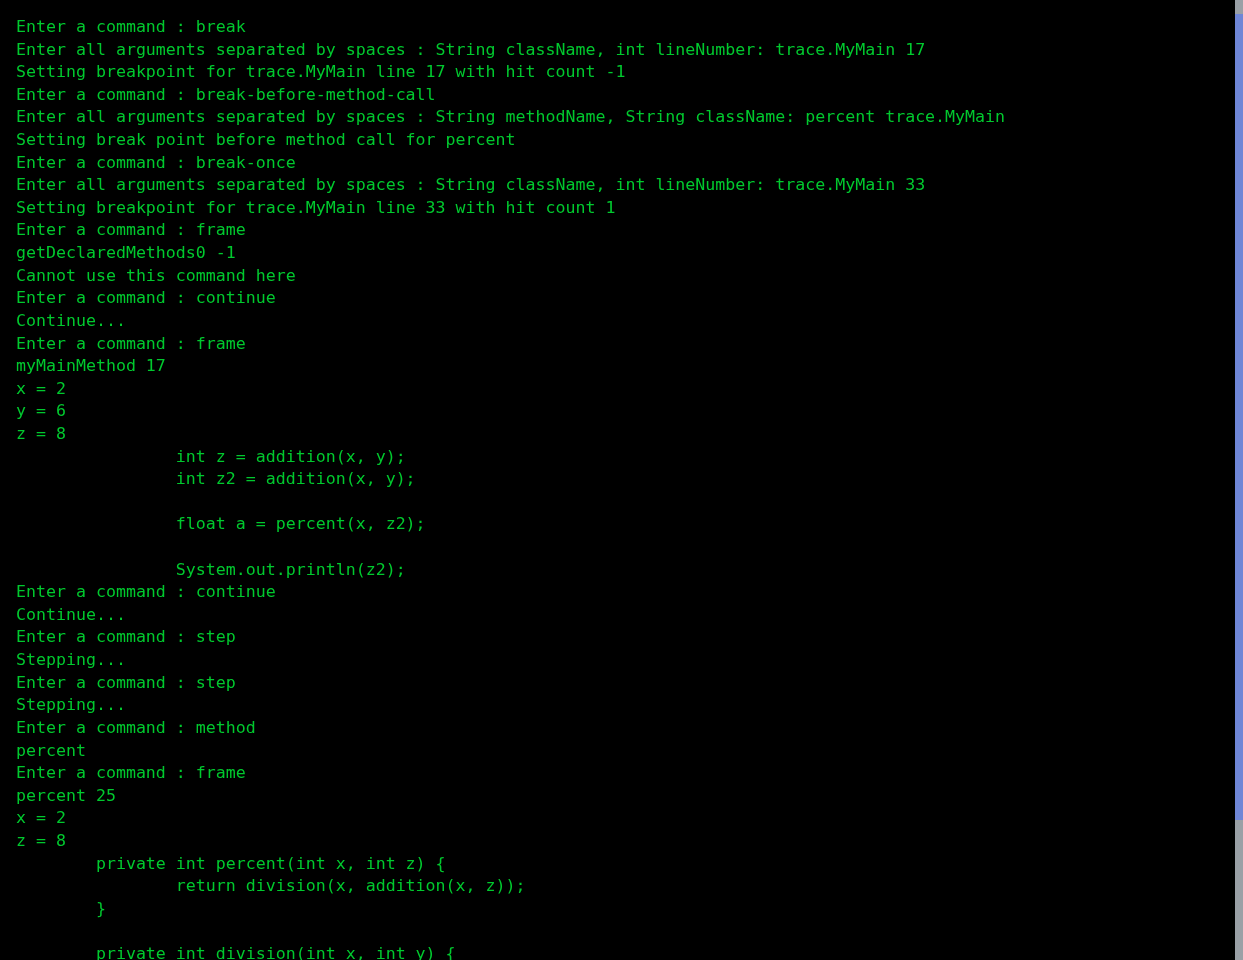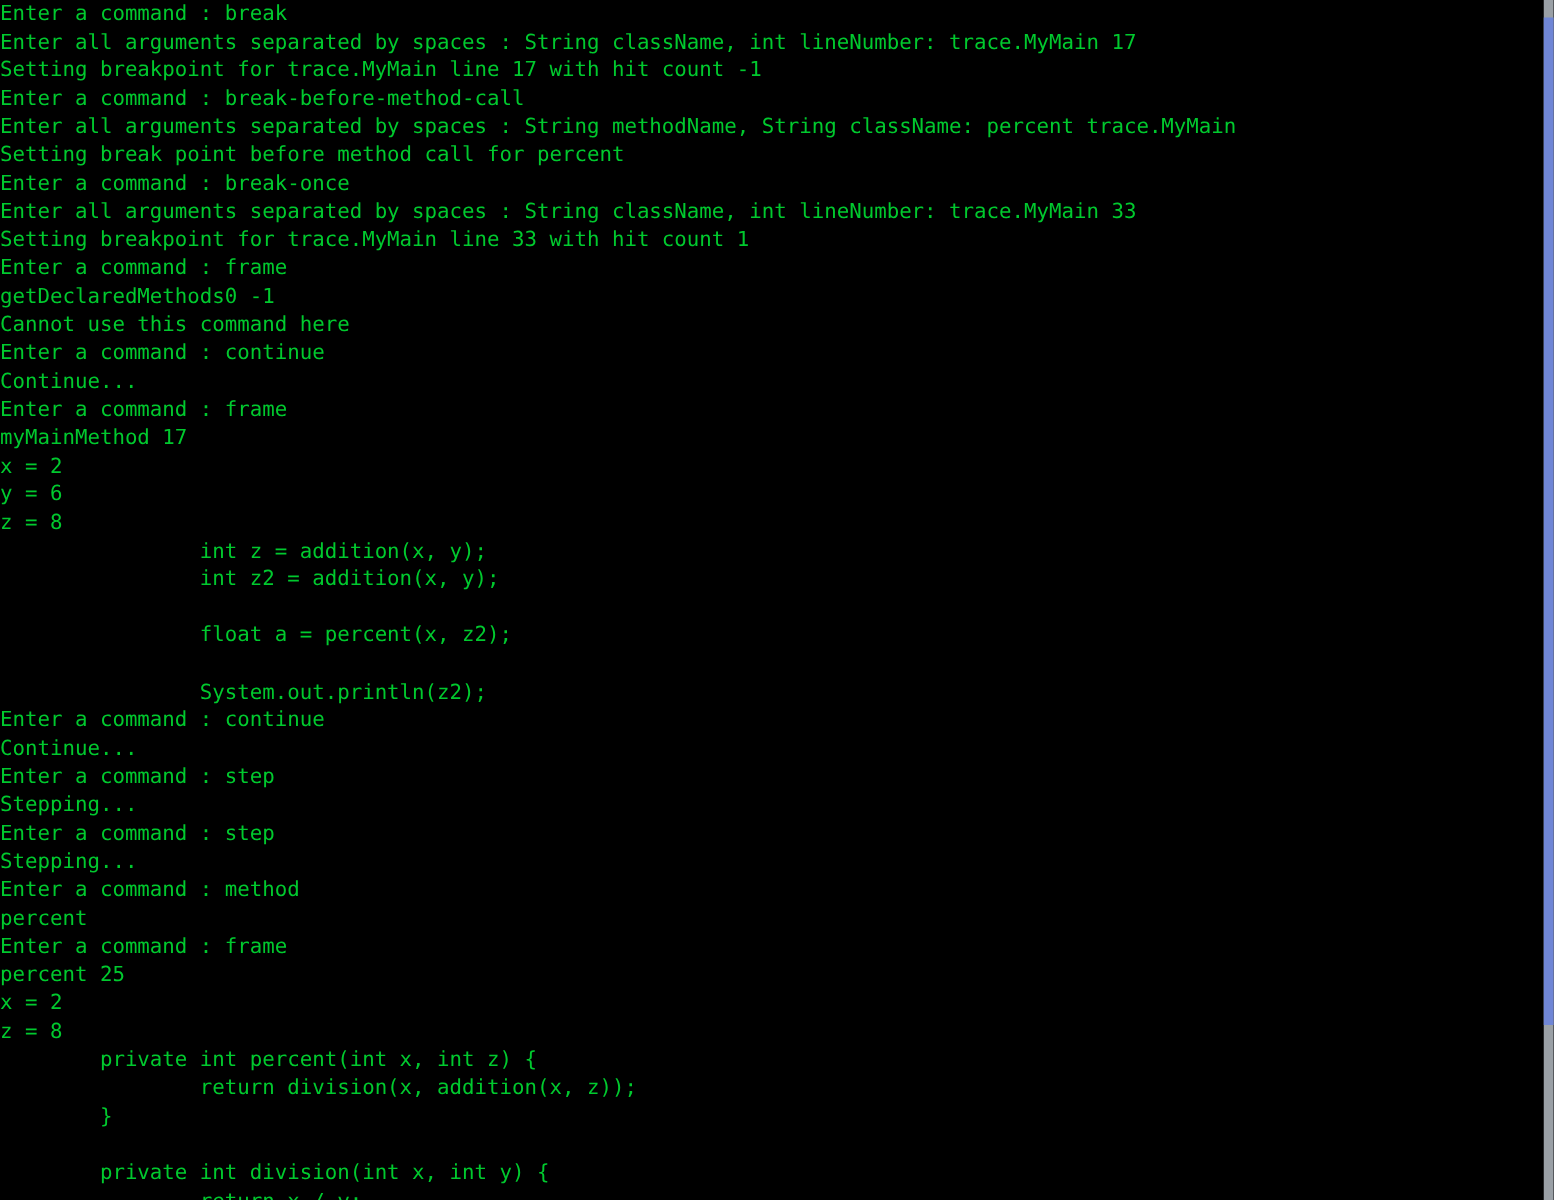--- a/index.html
+++ b/index.html
@@ -20,21 +20,21 @@
     height: 960px;
     background: #000000;
     overflow: hidden;
   }
   #console-output {
     position: absolute;
     left: 0;
     top: 0;
     width: 1231px;
     height: 960px;
-    padding: 0;
+    padding: 16px;
     margin: 0;
     box-sizing: border-box;
     overflow: hidden;
     font-family: "DejaVu Sans Mono", "Liberation Mono", monospace;
     font-size: 16.6px;
     line-height: 22.62px;
     letter-spacing: 0px;
     color: #00c92e;
     white-space: pre;
     -webkit-font-smoothing: none;

